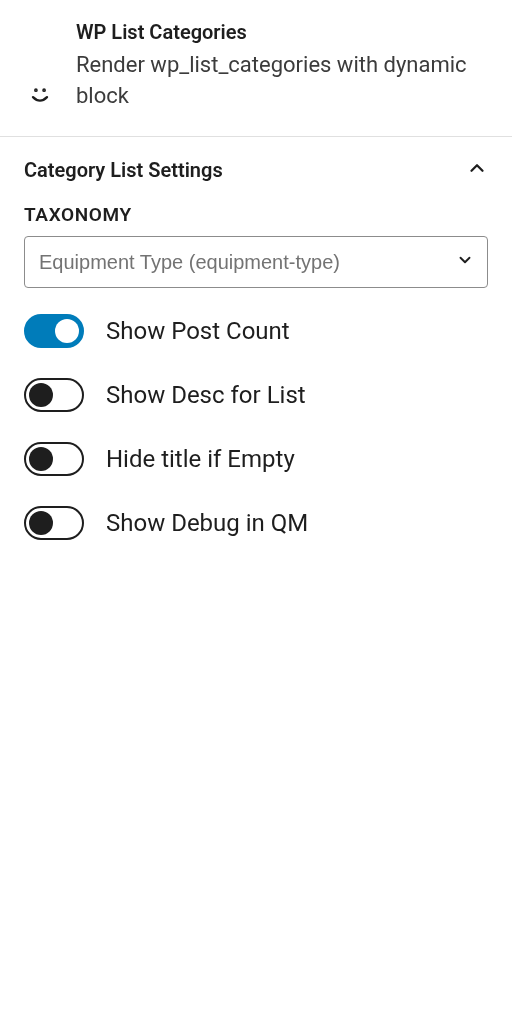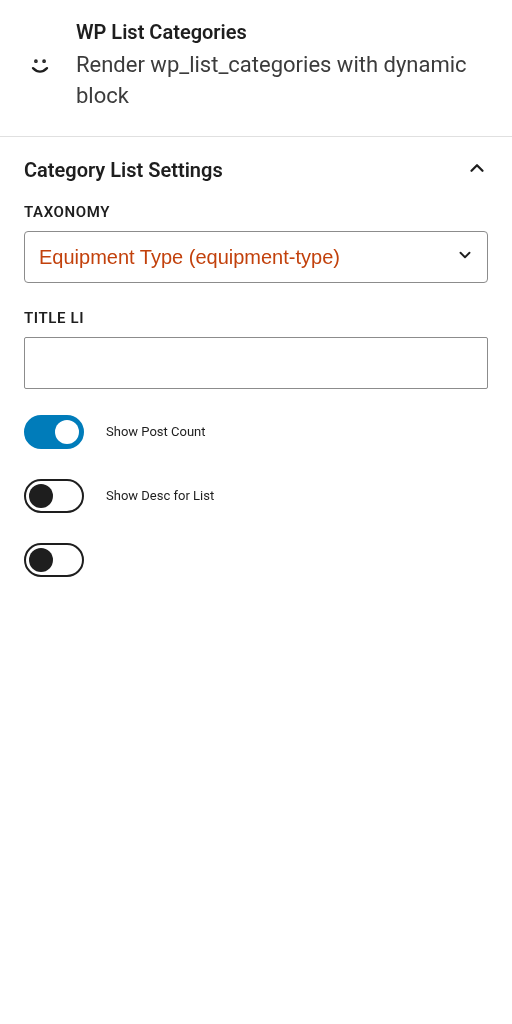--- a/index.html
+++ b/index.html
@@ -4,21 +4,21 @@
   <style>
     * { box-sizing: border-box; margin: 0; padding: 0; }
     body {
       font-family: -apple-system, BlinkMacSystemFont, "Segoe UI", Roboto, sans-serif;
       width: 512px;
       background: #fff;
       color: #1e1e1e;
     }
     .header {
       display: flex;
-      align-items: center;
+      align-items: flex-end;
       padding: 20px 24px 24px 24px;
       gap: 20px;
       border-bottom: 1px solid #e0e0e0;
     }
     .header-icon {
       flex-shrink: 0;
       width: 32px;
       height: 32px;
       display: flex;
       align-items: center;
@@ -49,41 +49,41 @@
       font-size: 20px;
       font-weight: 600;
       color: #1e1e1e;
     }
     .panel-body {
       padding: 0 24px 20px 24px;
     }
     .field { margin-bottom: 26px; }
     .field-label {
       display: block;
-      font-size: 15px;
+      font-size: 19px;
       font-weight: 600;
       letter-spacing: 0.6px;
       text-transform: uppercase;
       color: #1e1e1e;
       margin-bottom: 10px;
     }
     .select-wrap {
       position: relative;
       width: 100%;
     }
     .select {
       width: 100%;
       height: 52px;
       padding: 0 44px 0 14px;
       font-size: 20px;
       border: 1px solid #8c8c8c;
       border-radius: 4px;
       background: #fff;
       appearance: none;
-      color: #c2410c;
+      color: #737373;
     }
     .select-caret {
       position: absolute;
       right: 14px;
       top: 50%;
       transform: translateY(-50%);
       pointer-events: none;
     }
     .text-input {
       width: 100%;
@@ -127,21 +127,21 @@
     }
     .toggle.on .toggle-knob {
       right: 3px;
       background: #fff;
     }
     .toggle.off .toggle-knob {
       left: 3px;
       background: #1e1e1e;
     }
     .toggle-label {
-      font-size: 13px;
+      font-size: 24px;
       color: #1e1e1e;
     }
   </style>
 </head>
 <body>
 
 <div class="header">
   <div class="header-icon">
     <svg width="28" height="28" viewBox="0 0 24 24" fill="none" stroke="#1e1e1e" stroke-width="2">
       <circle cx="8.5" cy="7" r="0.6" fill="#1e1e1e"></circle>
@@ -174,39 +174,42 @@
       </select>
       <span class="select-caret">
         <svg width="18" height="18" viewBox="0 0 24 24" fill="none" stroke="#1e1e1e" stroke-width="2.5">
           <path d="M6 9 L12 15 L18 9" stroke-linecap="round" stroke-linejoin="round"></path>
         </svg>
       </span>
     </div>
   </div>
 
 
-  <div class="field">
-    <label class="field-label">TITLE LI</label>
-    <input type="text" class="text-input" value="" style="">
-  </div>
 
   <div class="toggle-row">
     <div class="toggle on">
       <div class="toggle-knob"></div>
     </div>
     <span class="toggle-label">Show Post Count</span>
   </div>
 
   <div class="toggle-row">
     <div class="toggle off">
       <div class="toggle-knob"></div>
     </div>
     <span class="toggle-label">Show Desc for List</span>
   </div>
 
-
   <div class="toggle-row">
     <div class="toggle off">
       <div class="toggle-knob"></div>
     </div>
+    <span class="toggle-label">Hide title if Empty</span>
+  </div>
+
+  <div class="toggle-row">
+    <div class="toggle off">
+      <div class="toggle-knob"></div>
+    </div>
+    <span class="toggle-label">Show Debug in QM</span>
   </div>
 
 </div>
 
 </body></html>

